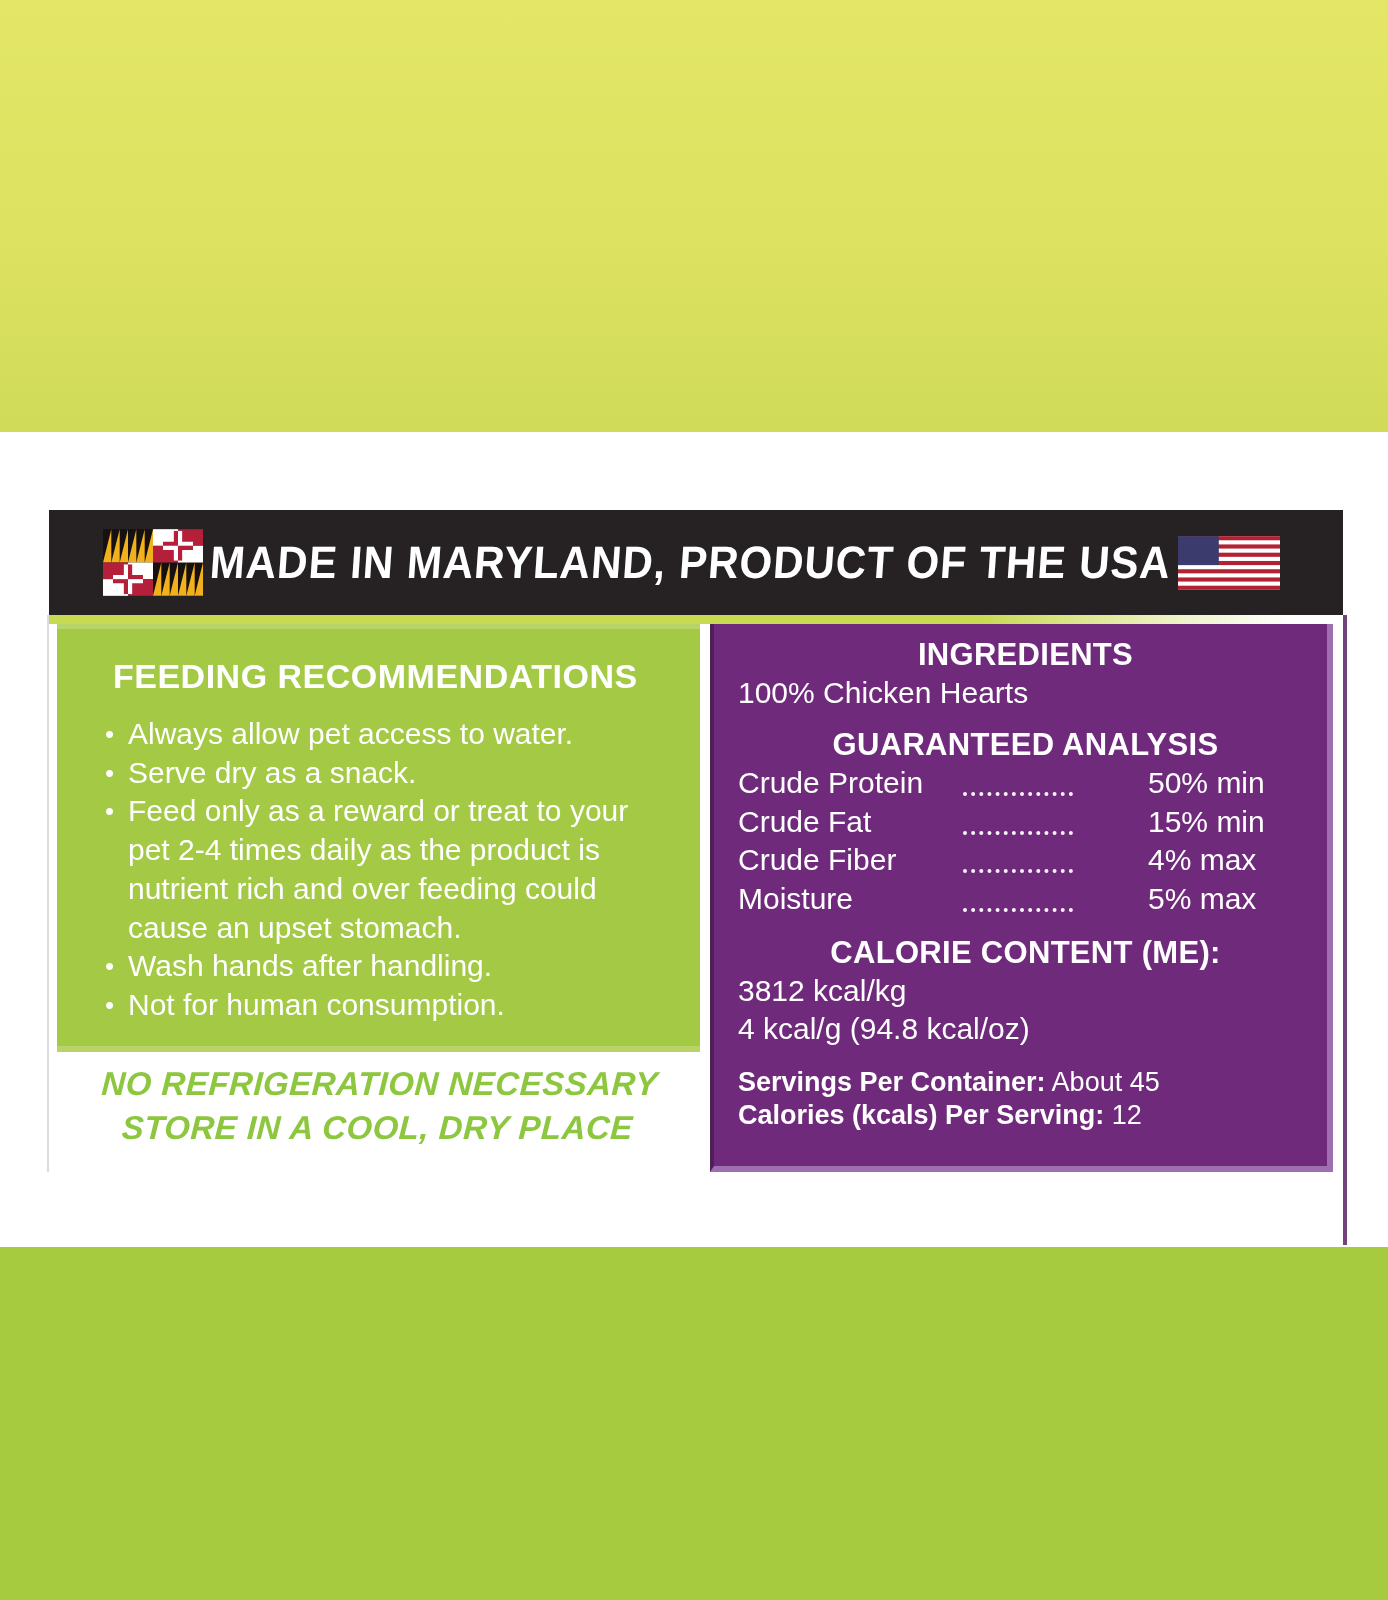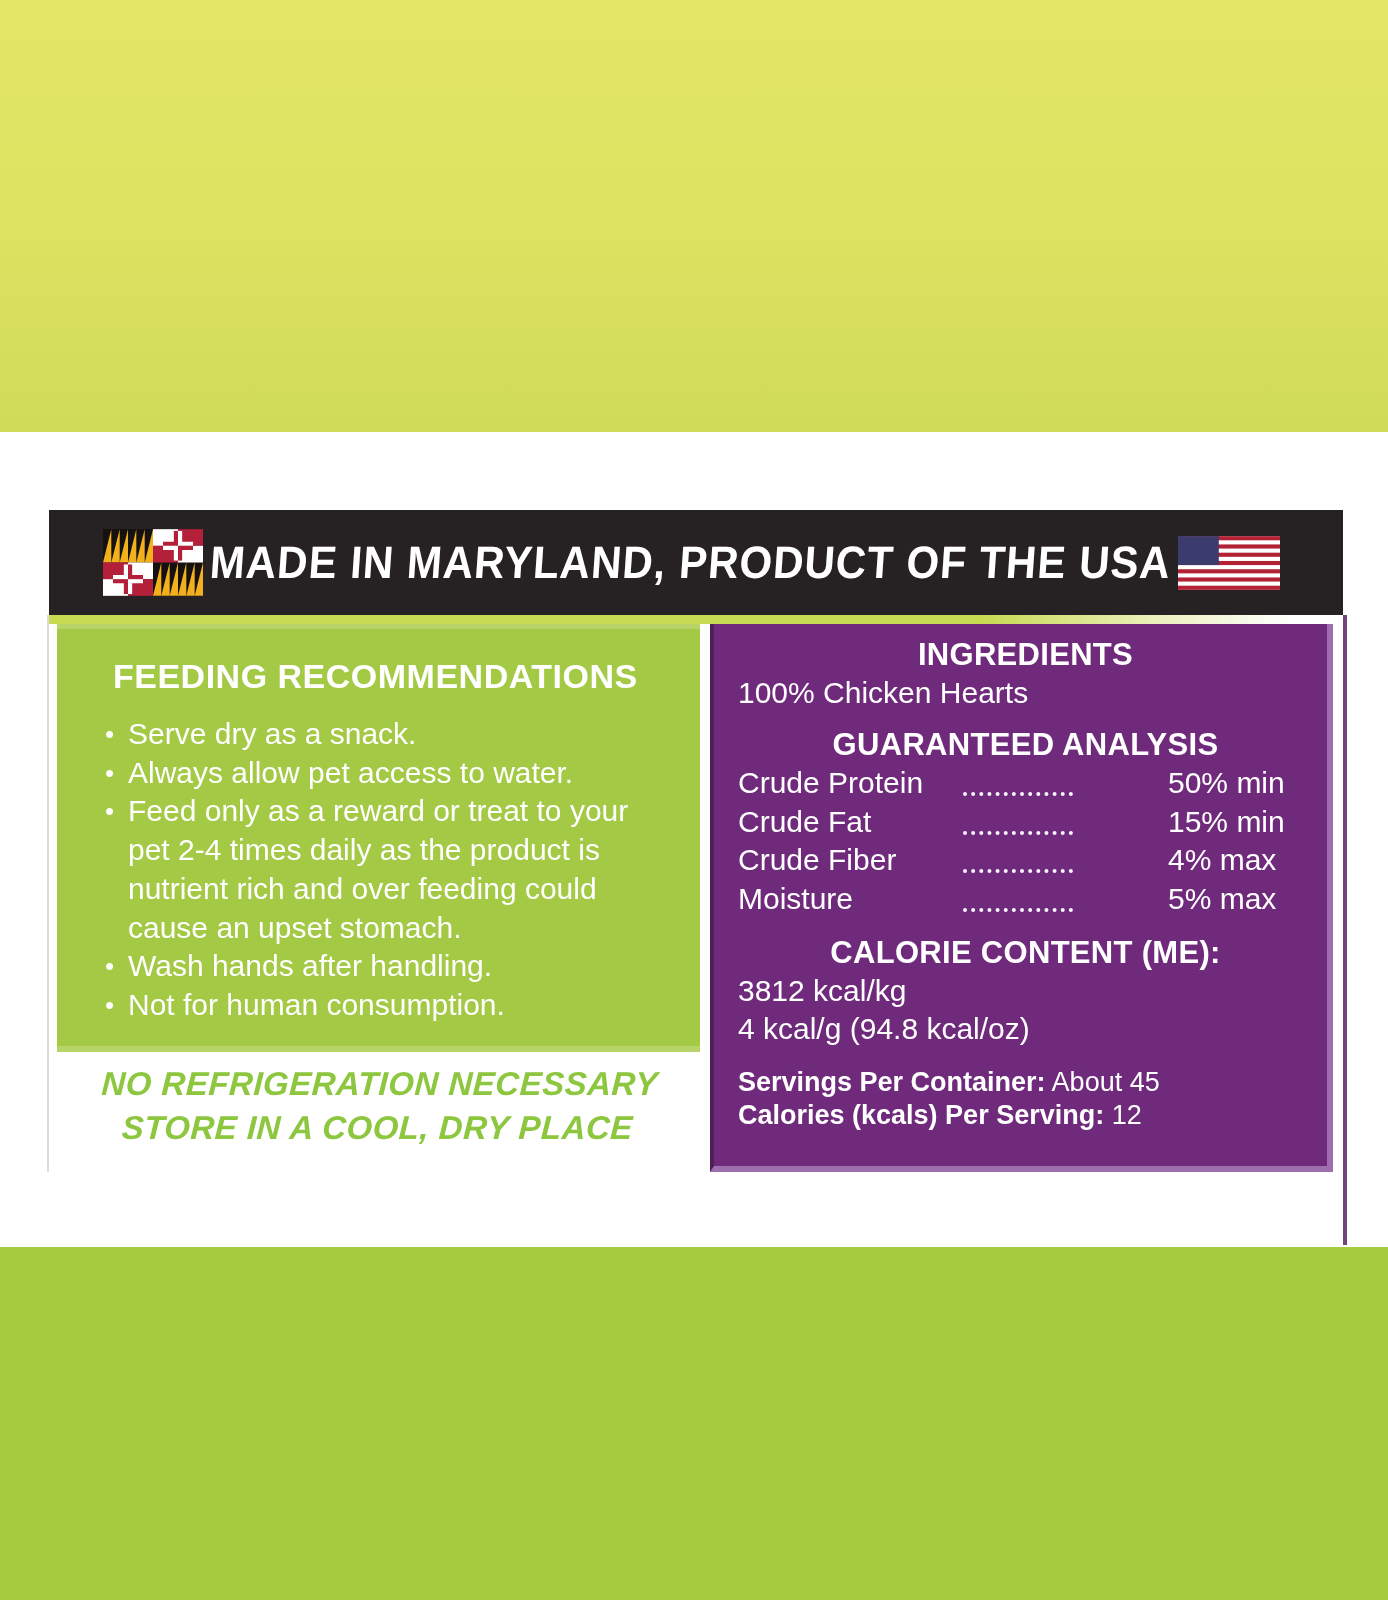--- a/index.html
+++ b/index.html
@@ -65,21 +65,21 @@
     padding:12px 14px 14px 24px;font-size:30px;line-height:38px;
   }
   .panel-purple .hd{font-weight:bold;font-size:31px;letter-spacing:.3px;text-align:center;}
   .mt14{margin-top:14px;} .mt16{margin-top:16px;} .mt18{margin-top:18px;}
   .ga-row{display:flex;align-items:center;line-height:38.5px;}
   .ga-label{flex:0 0 225px;}
   .ga-dots{
     flex:0 0 110px;height:26px;box-sizing:border-box;
     border-bottom:4px dotted rgba(255,255,255,.95);
   }
-  .ga-value{margin-left:95px;white-space:nowrap;}
+  .ga-value{margin-left:75px;white-space:nowrap;}
   .serv{font-size:27px;line-height:33px;}
   .serv b{font-weight:bold;}
 </style>
 </head>
 <body>
 
 <div class="stage">
 
   <div class="bg-top"></div>
   <div class="bg-white"></div>
@@ -159,22 +159,22 @@
     </svg>
   </div>
 
   <div class="banner-strip"></div>
   <div class="edge-left"></div>
   <div class="edge-right"></div>
 
   <div class="panel-green">
     <h2>FEEDING RECOMMENDATIONS</h2>
     <ul class="feed-list">
+      <li>Always allow pet access to water.</li>
       <li>Serve dry as a snack.</li>
-      <li>Always allow pet access to water.</li>
       <li>Feed only as a reward or treat to your pet 2-4 times daily as the product is nutrient rich and over feeding could cause an upset stomach.</li>
       <li>Wash hands after handling.</li>
       <li>Not for human consumption.</li>
     </ul>
   </div>
 
   <div class="storage">
     <div>NO REFRIGERATION NECESSARY</div>
     <div>STORE IN A COOL, DRY PLACE</div>
   </div>

